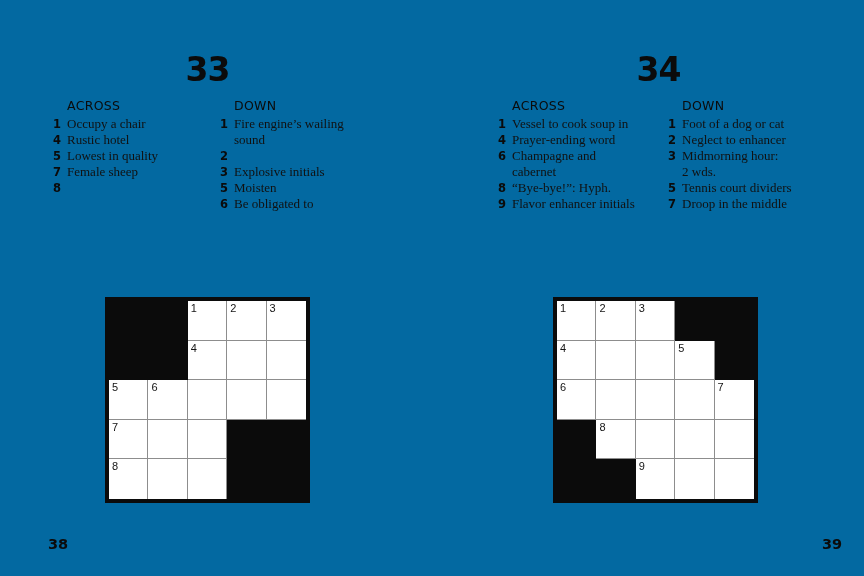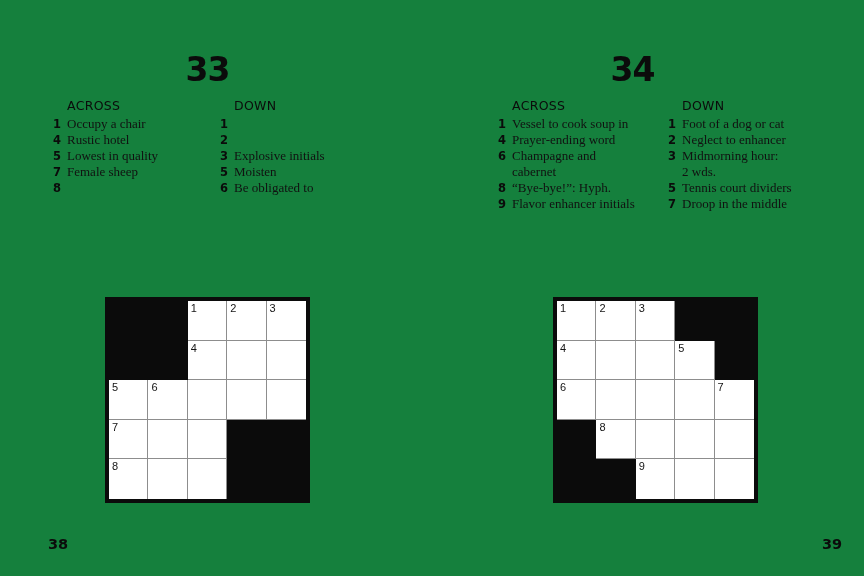--- a/index.html
+++ b/index.html
@@ -1,40 +1,40 @@
 <!DOCTYPE html>
 <html><head>
 <meta charset="utf-8">
 <style>
   html, body { margin: 0; padding: 0; background: #e8e8e8; }
   #page {
     position: relative;
     width: 864px; height: 576px;
-    background: #15803d;
+    background: #0369a1;
     overflow: hidden;
     font-family: "Liberation Serif", serif;
     color: #0e0e0e;
   }
 
   
   .puzzle-title {
     position: absolute;
     top: 52px;
     width: 205px;
     margin: 0;
     text-align: center;
     font-family: "DejaVu Sans", sans-serif;
     font-weight: bold;
     font-size: 33px;
     line-height: 36px;
     letter-spacing: -1px;
     color: #0b0b0b;
   }
   #title-33 { left: 105px; }
-  #title-34 { left: 530px; }
+  #title-34 { left: 556px; }
 
   
   .clue-col { position: absolute; top: 99px; }
   .clue-head {
     margin: 0 0 3px 19px;
     font-family: "DejaVu Sans", sans-serif;
     font-weight: normal;
     font-size: 12.5px;
     line-height: 14px;
     letter-spacing: 0.3px;
@@ -137,20 +137,22 @@
           <span class="cnum">8</span>
         </div>
       </div>
   </div>
 
   <div class="clue-col" style="left:215px; width:160px;">
     <h2 class="clue-head">DOWN</h2>
     <div class="clue-list">
         <div class="clue-row">
           <span class="cnum">1</span>
+          <span class="ctext">Fire engine’s wailing
+sound</span>
         </div>
         <div class="clue-row">
           <span class="cnum">2</span>
         </div>
         <div class="clue-row">
           <span class="cnum">3</span>
           <span class="ctext">Explosive initials</span>
         </div>
         <div class="clue-row">
           <span class="cnum">5</span>

